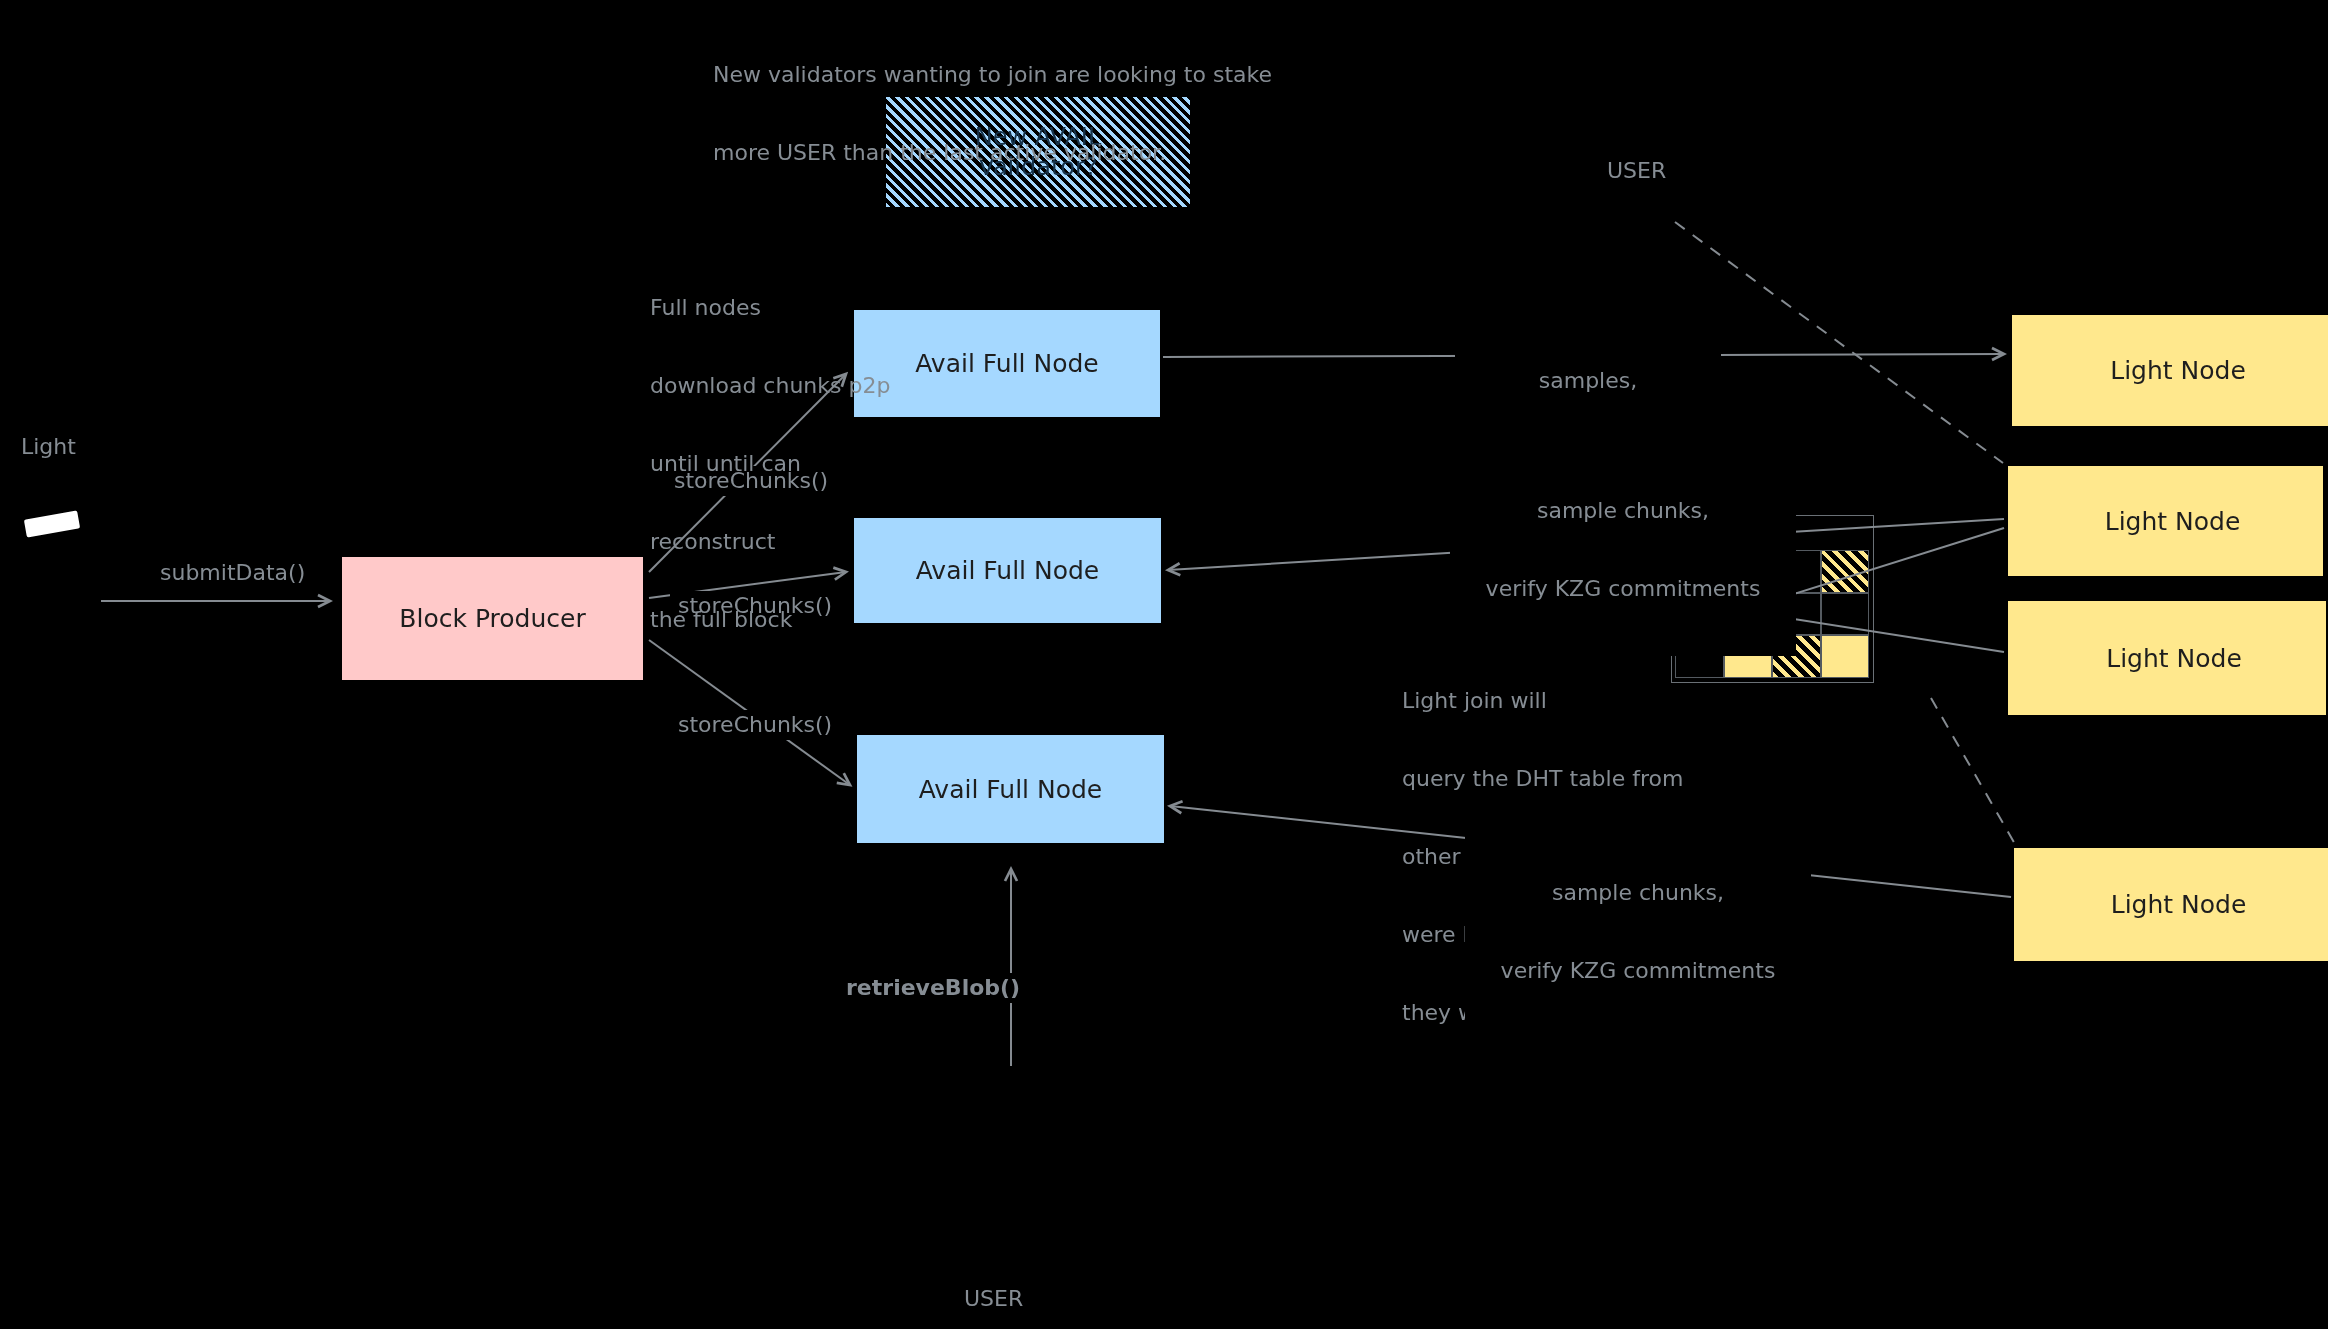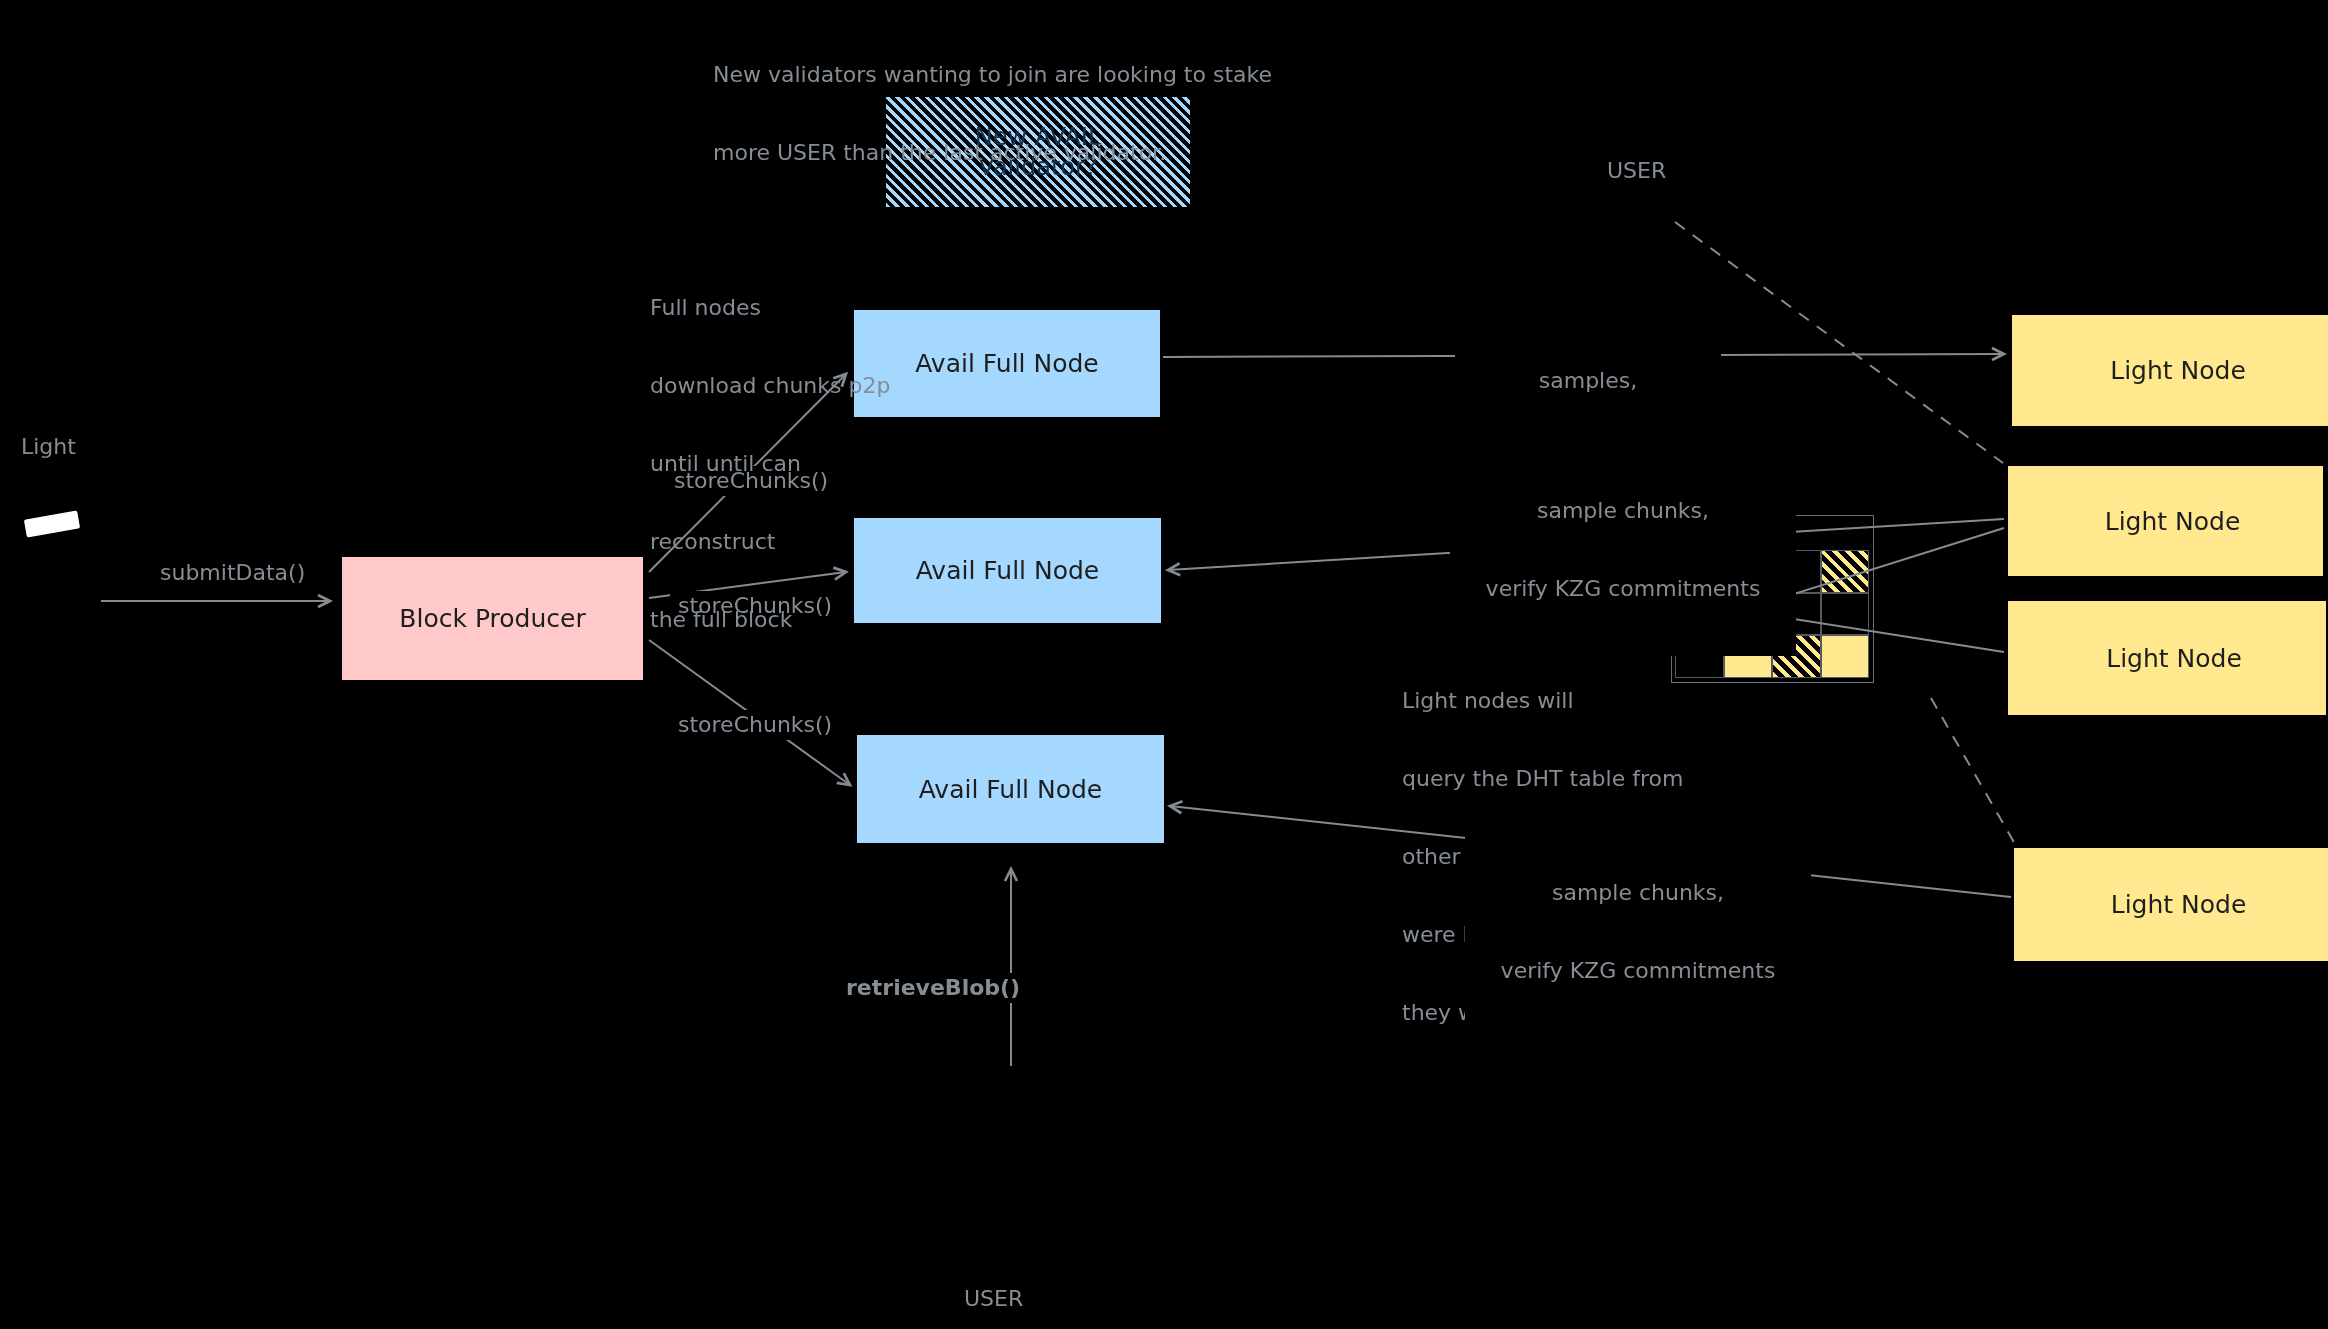--- a/index.html
+++ b/index.html
@@ -160,21 +160,21 @@
     <div>headers,</div>
     <div>KZG commitments</div>
   </div>
 
   <div class="label arrow-label center" style="left:1450px;top:444px;width:330px;">
     <div>sample chunks,</div>
     <div>verify KZG commitments</div>
   </div>
 
   <div class="label" style="left:1402px;top:636px;">
-    <div>Light nodes will</div>
+    <div>Light join will</div>
     <div>query the DHT table from</div>
     <div>other LN first, if the sample they</div>
     <div>were looking for is not present</div>
     <div>they will sample full nodes</div>
   </div>
 
   <div class="label arrow-label center" style="left:1465px;top:826px;width:330px;">
     <div>sample chunks,</div>
     <div>verify KZG commitments</div>
   </div>

